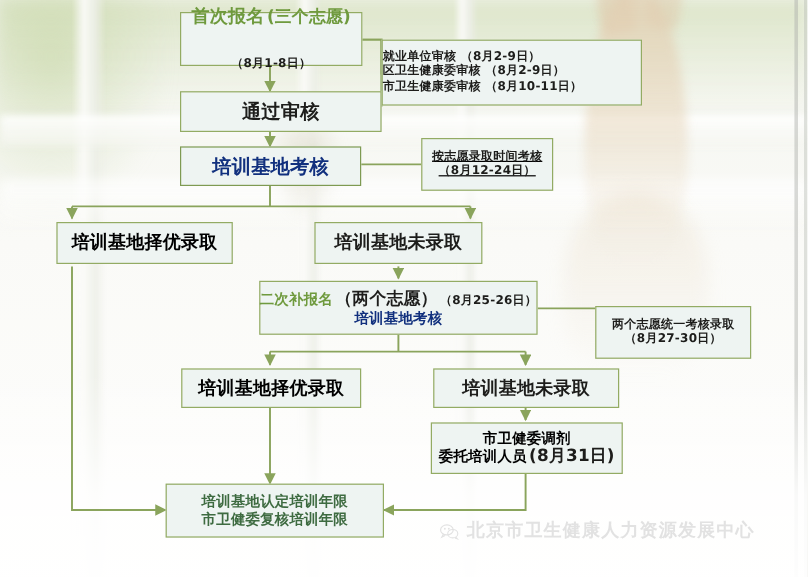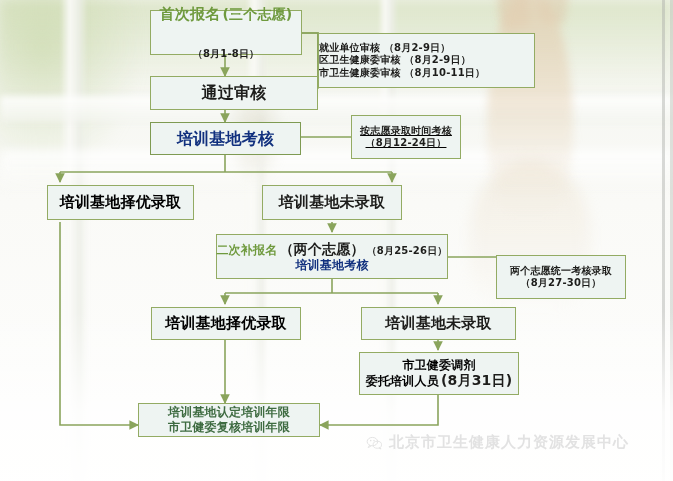--- a/index.html
+++ b/index.html
@@ -258,21 +258,21 @@
     </div>
 
     <div class="node" style="left:359px;top:352px;width:160px;height:43px;">
       <div class="t-red md line">市卫健委调剂</div>
       <div class="row">
         <span class="t-red md">委托培训人员</span>
         <span class="t-dark xs">(8月31日)</span>
       </div>
     </div>
 
-    <div class="node" style="left:138px;top:403px;width:182px;height:34px;">
+    <div class="node" style="left:138px;top:403px;width:182px;height:45px;">
       <div class="t-dgreen md line">培训基地认定培训年限</div>
       <div class="t-dgreen md line">市卫健委复核培训年限</div>
     </div>
 
   </div>
 
   <div class="watermark">
     <svg class="wm-icon" viewBox="0 0 24 20">
       <ellipse cx="9" cy="8" rx="7.5" ry="6" fill="none" stroke="#e2e2e2" stroke-width="1.4"></ellipse>
       <path d="M5,13 L3,16.5 L6.8,14.6" fill="none" stroke="#e2e2e2" stroke-width="1.4"></path>

